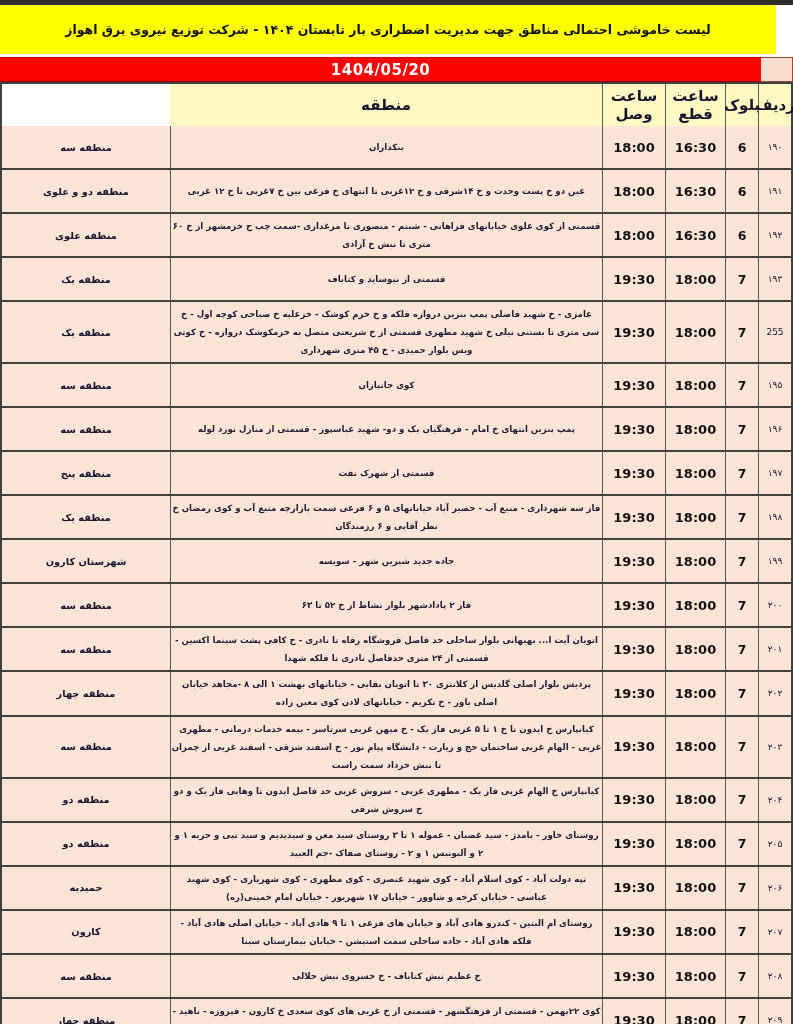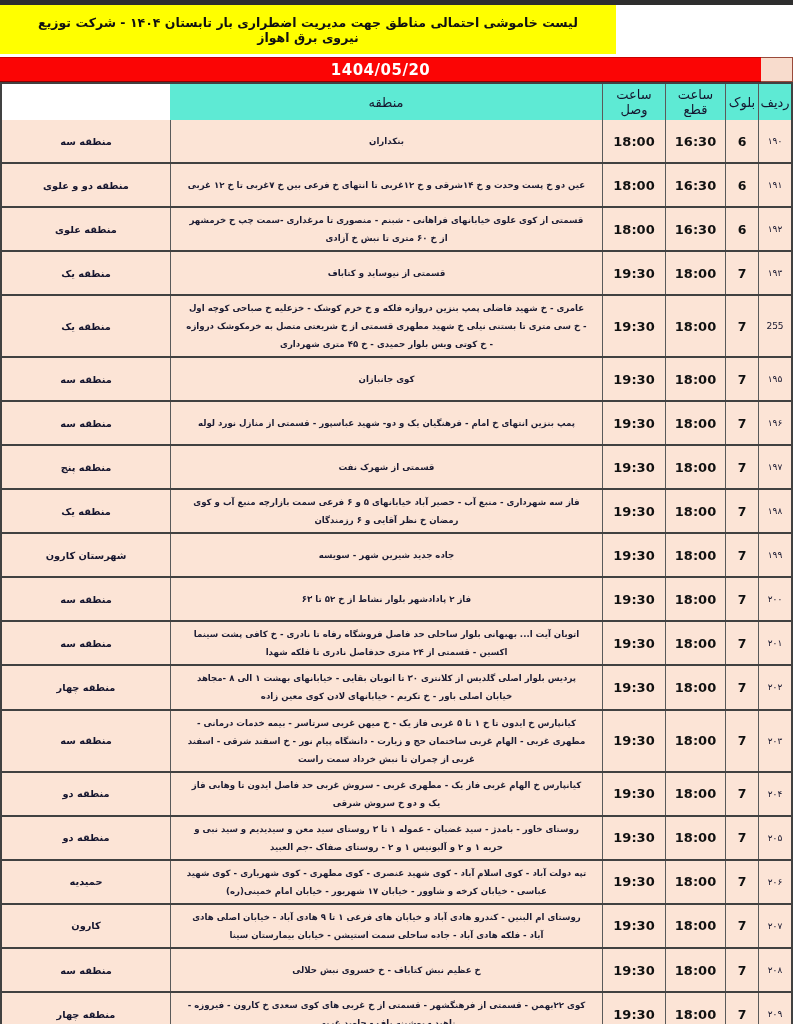--- a/index.html
+++ b/index.html
@@ -2,45 +2,45 @@
 <html lang="fa"><head>
 <meta charset="utf-8">
 <style>
   html,body{margin:0;padding:0;background:#ffffff;}
   body{width:793px;font-family:"DejaVu Sans","Liberation Sans",sans-serif;}
   .page{width:793px;min-height:1024px;background:#ffffff;position:relative;}
 
   .top-strip{height:5px;background:#2e2e2e;width:100%;}
 
   .banner-row{display:flex;width:100%;height:49px;}
-  .banner{width:616px;background:#ffff00;display:flex;align-items:center;justify-content:center;}
+  .banner{width:776px;background:#ffff00;display:flex;align-items:center;justify-content:center;}
   .banner-title{font-size:12.5px;font-weight:bold;color:#111;direction:rtl;text-align:center;padding:0 30px;}
   .banner-gap-right{flex:1;background:#ffffff;}
 
   .banner-sep{height:3px;background:#ffffff;}
 
   .date-row{display:flex;width:100%;height:25px;}
   .date-bar{width:787px;background:#fb0505;display:flex;align-items:center;justify-content:center;border-top:1px solid #c90000;border-bottom:1px solid #8e0000;}
   .date-text{color:#ffffff;font-weight:bold;font-size:15px;letter-spacing:.5px;direction:ltr;}
   .date-corner{width:32px;background:#f8dccd;border:1px solid #9a4a3a;border-left:none;}
   .date-edge{flex:1;background:#ffffff;}
 
   .table{width:100%;border:2px solid #414141;box-sizing:border-box;direction:rtl;}
   .trow{display:grid;grid-template-columns:33px 33px 60px 63px 1fr 168px;border-top:2px solid #414141;}
   .trow:first-child{border-top:none;}
   .cell{display:flex;align-items:center;justify-content:center;text-align:center;padding:3px 5px;border-left:1px solid #5a5a5a;box-sizing:border-box;background:#fce4d6;direction:rtl;}
   .cell:last-child{border-left:none;}
 
-  .hrow .cell{background:#5eead4;min-height:24px;font-size:13px;font-weight:normal;color:#15152e;}
+  .hrow .cell{background:#fef9c3;min-height:24px;font-size:15px;font-weight:bold;color:#15152e;}
   .drow .cell{min-height:42px;}
 
   .c-rownum{font-size:9px;font-weight:normal;color:#15152e;}
   .c-block{font-size:12.5px;font-weight:bold;color:#111;direction:ltr;}
   .c-time{font-size:13px;font-weight:bold;color:#111;direction:ltr;font-family:"DejaVu Sans","Liberation Sans",sans-serif;text-align:center;}
-  .c-loc{font-size:8.6px;font-weight:bold;color:#1c1c33;line-height:2.1;padding:3px 15px;}
+  .c-loc{font-size:8.6px;font-weight:bold;color:#1c1c33;line-height:2.1;padding:3px 0;}
   .c-region{font-size:9.8px;font-weight:bold;color:#15152e;}
 </style>
 </head>
 <body>
 
 <div class="page">
 
   <div class="top-strip"></div>
 
   <div class="banner-row">

